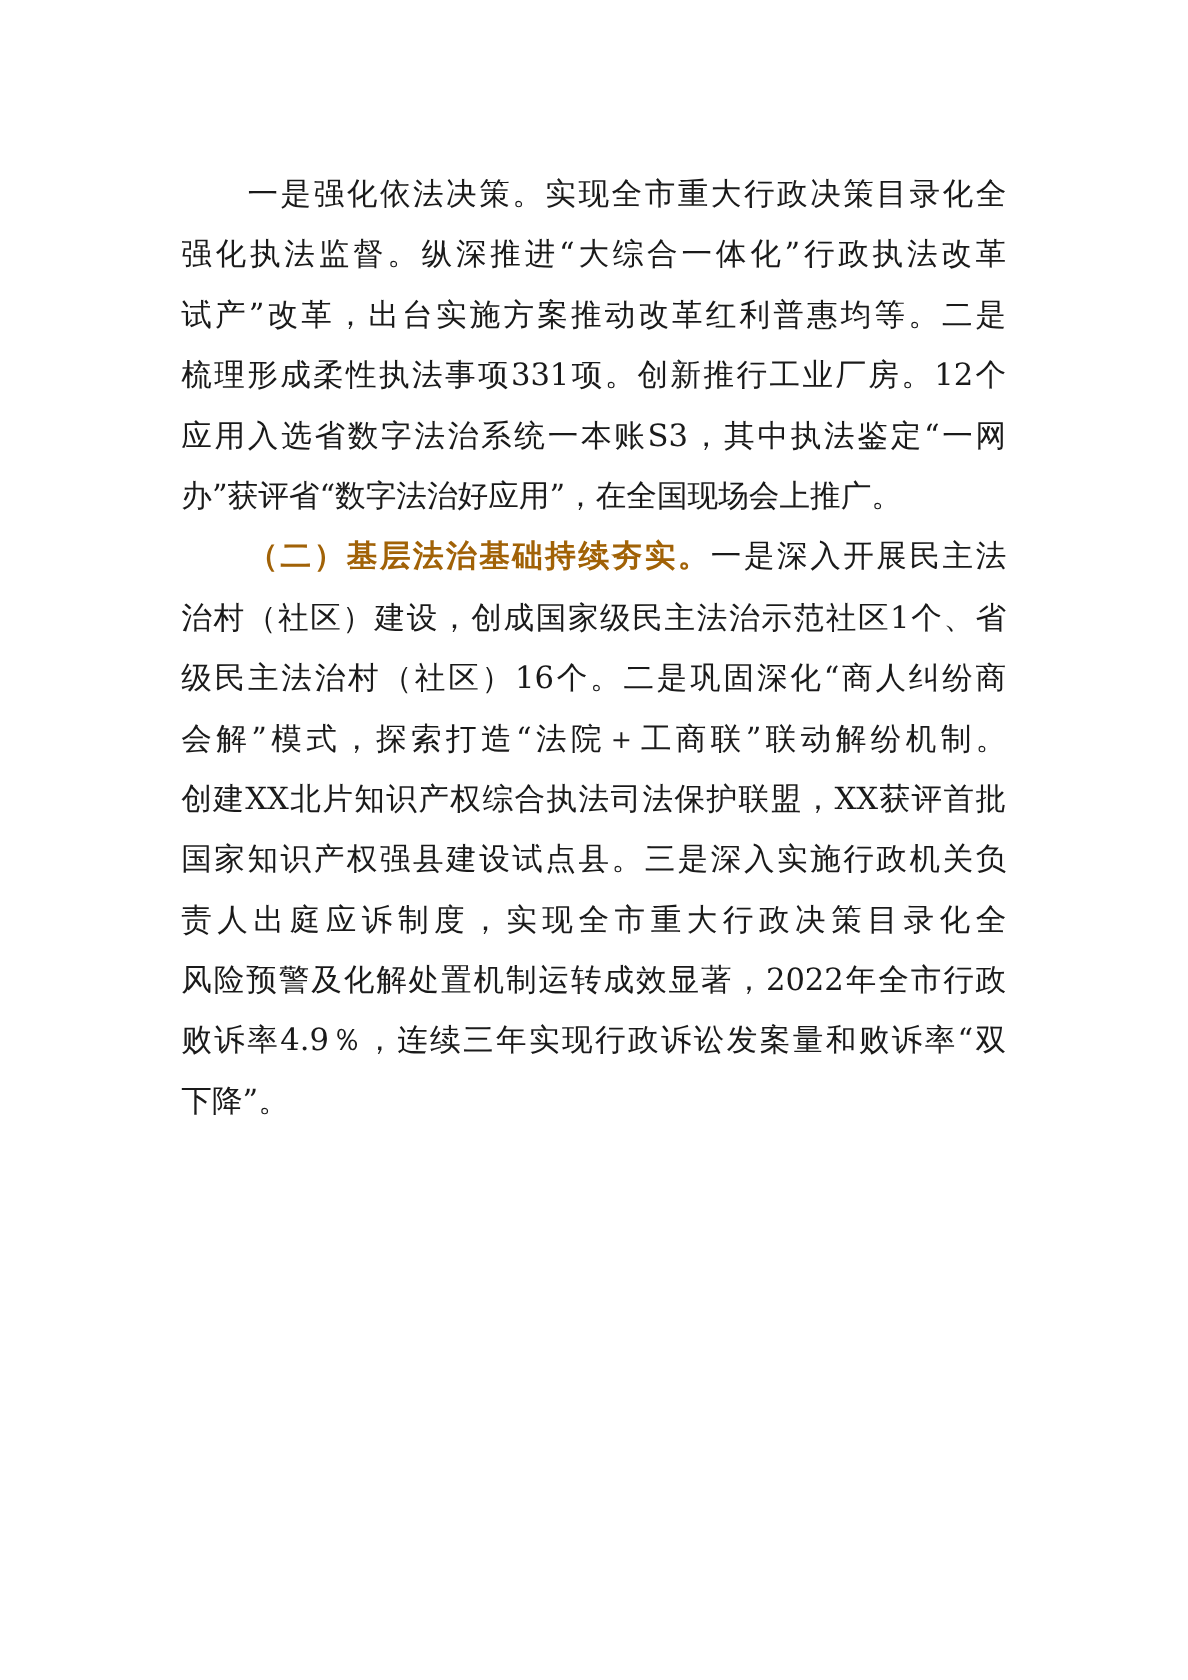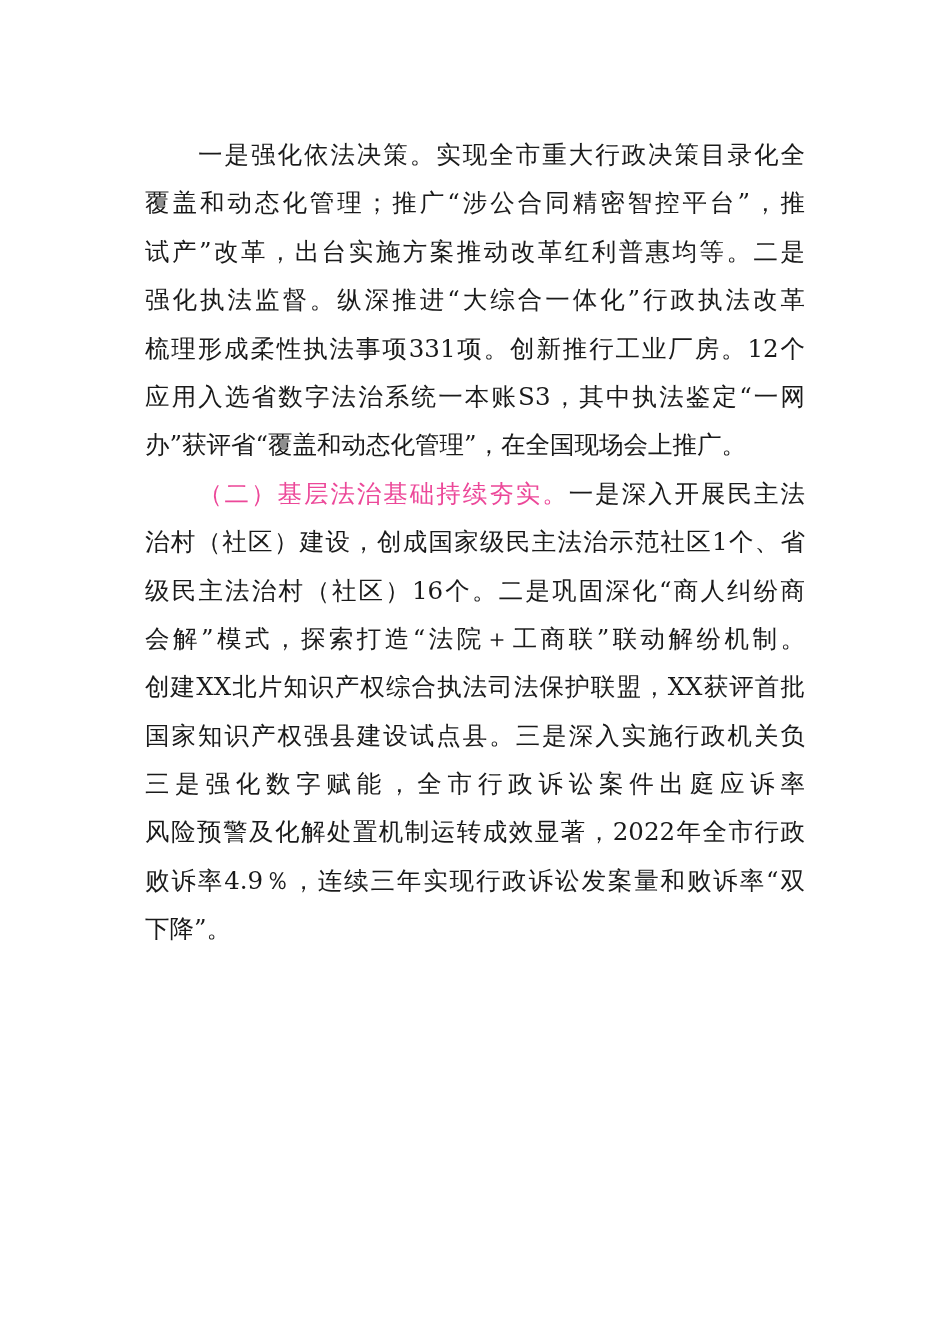--- a/index.html
+++ b/index.html
@@ -8,42 +8,41 @@
     .text-block { position: absolute; left: 145px; top: 131px; width: 660px; }
     .line {
       height: 48.4px; line-height: 48.4px;
       font-family: "DejaVu Serif", "Liberation Serif", serif;
       font-size: 24.5px; color: #1a1a1a;
       white-space: nowrap; text-align: justify; text-align-last: justify;
       letter-spacing: 0px;
     }
     .line.indent { padding-left: 53px; }
     .line.last { text-align-last: left; }
-    .bold { font-weight: normal; color: #ec4899; }
+    .bold { font-weight: bold; color: #a16207; }
   </style>
 </head>
 <body>
 
 <div class="page">
   <div class="text-block">
     <div>
       <div class="line indent">一是强化依法决策。实现全市重大行政决策目录化全</div>
-      <div class="line">覆盖和动态化管理；推广“涉公合同精密智控平台”，推</div>
+      <div class="line">强化执法监督。纵深推进“大综合一体化”行政执法改革</div>
       <div class="line">试产”改革，出台实施方案推动改革红利普惠均等。二是</div>
-      <div class="line">强化执法监督。纵深推进“大综合一体化”行政执法改革</div>
       <div class="line">梳理形成柔性执法事项331项。创新推行工业厂房。12个</div>
       <div class="line">应用入选省数字法治系统一本账S3，其中执法鉴定“一网</div>
-      <div class="line last">办”获评省“覆盖和动态化管理”，在全国现场会上推广。</div>
+      <div class="line last">办”获评省“数字法治好应用”，在全国现场会上推广。</div>
     </div>
     <div>
       <div class="line indent"><span class="bold">（二）基层法治基础持续夯实。</span><span>一是深入开展民主法</span></div>
       <div class="line">治村（社区）建设，创成国家级民主法治示范社区1个、省</div>
       <div class="line">级民主法治村（社区）16个。二是巩固深化“商人纠纷商</div>
       <div class="line">会解”模式，探索打造“法院＋工商联”联动解纷机制。</div>
       <div class="line">创建XX北片知识产权综合执法司法保护联盟，XX获评首批</div>
       <div class="line">国家知识产权强县建设试点县。三是深入实施行政机关负</div>
-      <div class="line">三是强化数字赋能，全市行政诉讼案件出庭应诉率</div>
+      <div class="line">责人出庭应诉制度，实现全市重大行政决策目录化全</div>
       <div class="line">风险预警及化解处置机制运转成效显著，2022年全市行政</div>
       <div class="line">败诉率4.9％，连续三年实现行政诉讼发案量和败诉率“双</div>
       <div class="line last">下降”。</div>
     </div>
   </div>
 </div>
 
 </body></html>

